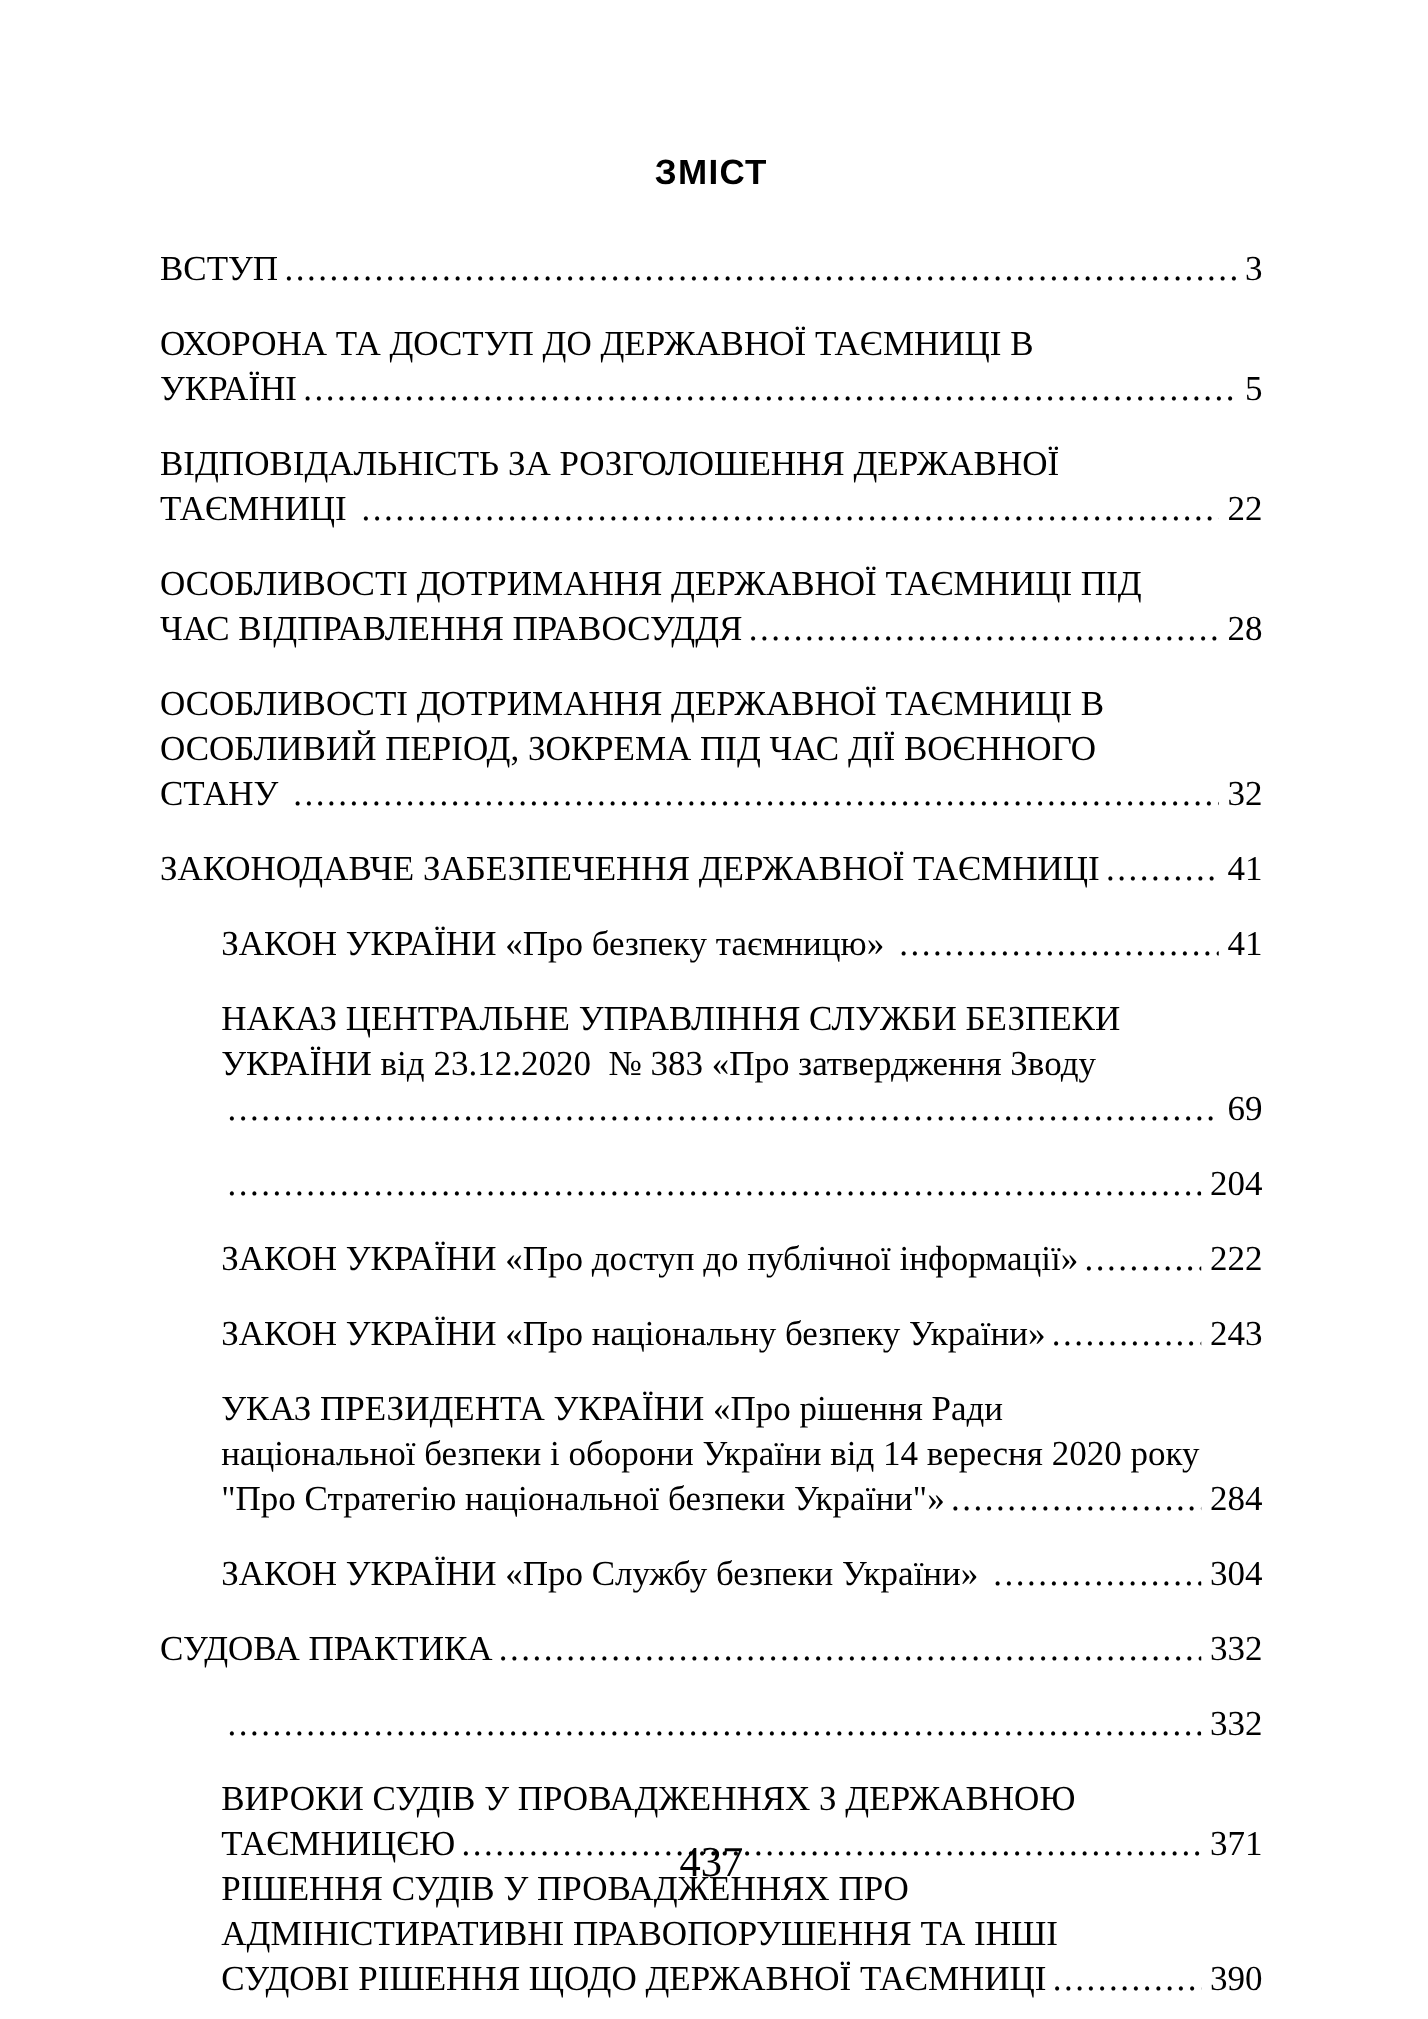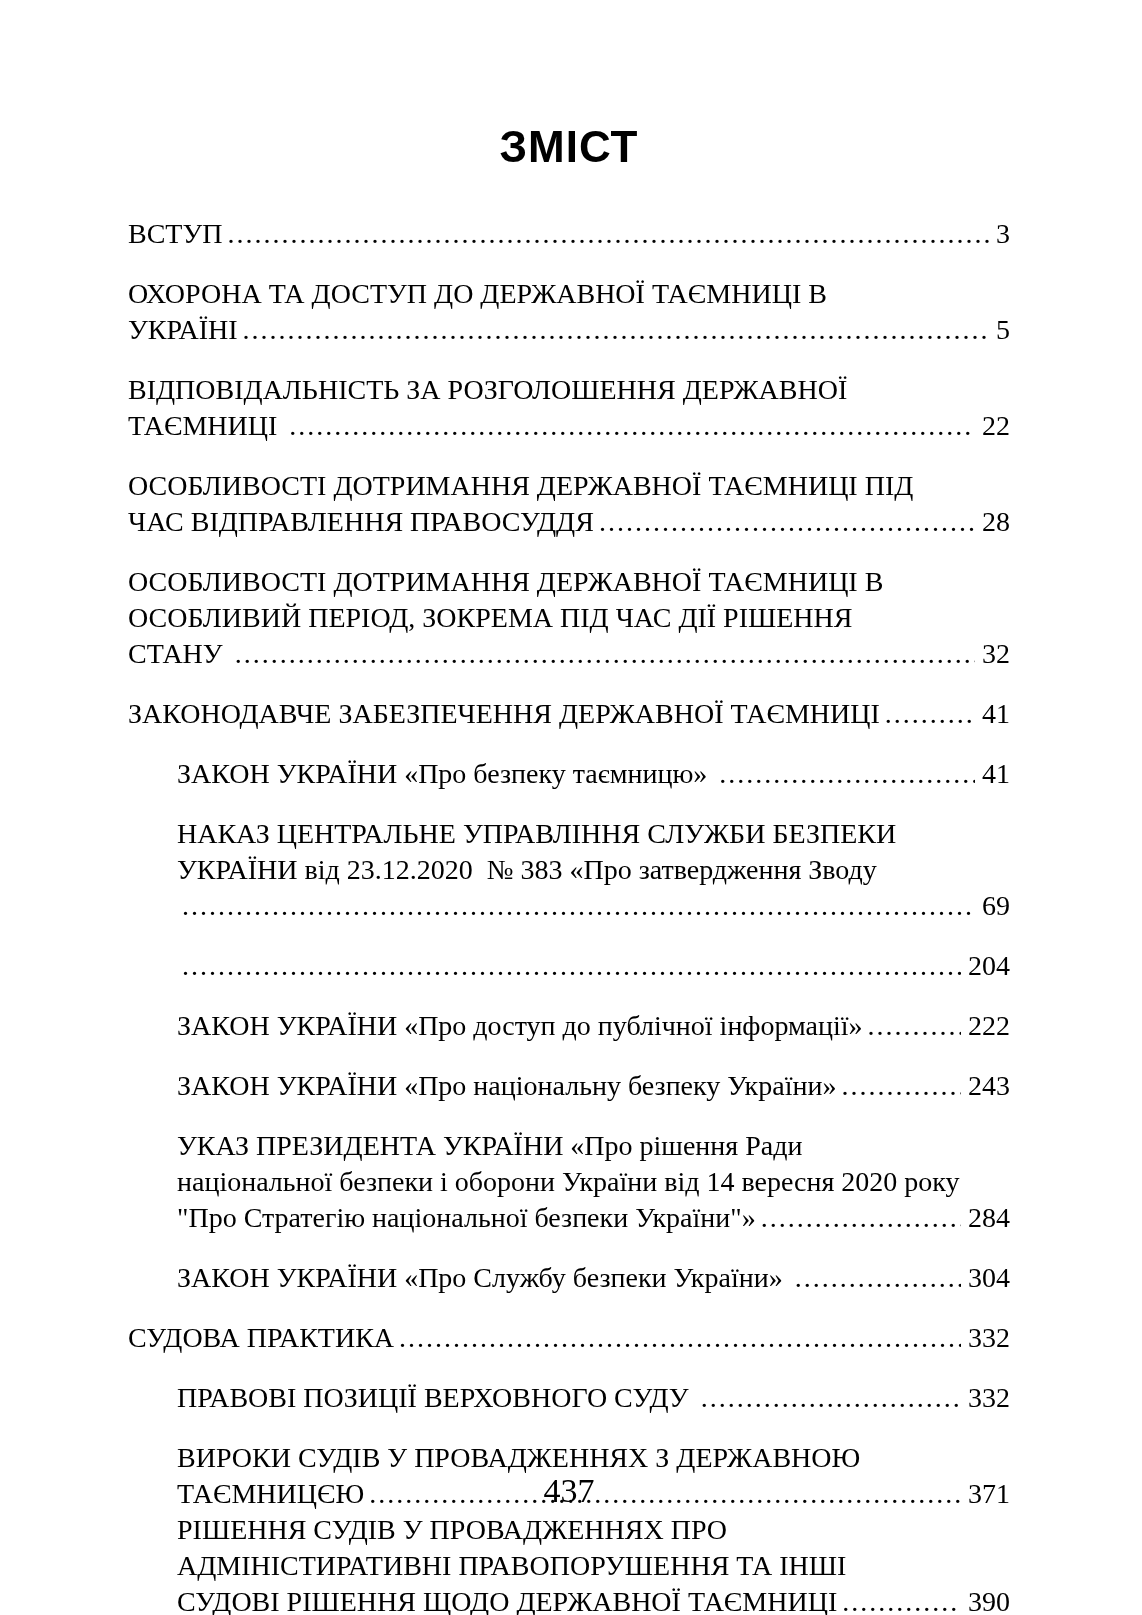--- a/index.html
+++ b/index.html
@@ -15,21 +15,21 @@
     color: #000000;
     font-family: "Liberation Serif", "DejaVu Serif", serif;
     font-size: 28px;
     overflow: hidden;
     box-sizing: border-box;
     padding: 122px 132px 0 128px;
   }
   .doc-title {
     font-family: "Liberation Sans", "DejaVu Sans", sans-serif;
     font-weight: 700;
-    font-size: 44px;
+    font-size: 28px;
     letter-spacing: 1px;
     text-align: center;
     margin: 0 0 44px 0;
   }
   .toc {
     width: 100%;
   }
   .toc-entry {
     margin-top: 24px;
     line-height: 36px;
@@ -115,21 +115,21 @@
     <div class="toc-line">ОСОБЛИВОСТІ ДОТРИМАННЯ ДЕРЖАВНОЇ ТАЄМНИЦІ ПІД</div>
         <div class="toc-lastline">
       <span class="toc-text">ЧАС ВІДПРАВЛЕННЯ ПРАВОСУДДЯ</span>
       <span class="leader"></span>
       <span class="toc-page">28</span>
     </div>
   </div>
 
   <div class="toc-entry level-0">
     <div class="toc-line">ОСОБЛИВОСТІ ДОТРИМАННЯ ДЕРЖАВНОЇ ТАЄМНИЦІ В</div>
-        <div class="toc-line">ОСОБЛИВИЙ ПЕРІОД, ЗОКРЕМА ПІД ЧАС ДІЇ РІШЕННЯ</div>
+        <div class="toc-line">ОСОБЛИВИЙ ПЕРІОД, ЗОКРЕМА ПІД ЧАС ДІЇ ВОЄННОГО</div>
         <div class="toc-lastline">
       <span class="toc-text">СТАНУ </span>
       <span class="leader"></span>
       <span class="toc-page">32</span>
     </div>
   </div>
 
   <div class="toc-entry level-0">
     <div class="toc-lastline">
       <span class="toc-text">ЗАКОНОДАВЧЕ ЗАБЕЗПЕЧЕННЯ ДЕРЖАВНОЇ ТАЄМНИЦІ</span>
@@ -199,21 +199,20 @@
   <div class="toc-entry level-0">
     <div class="toc-lastline">
       <span class="toc-text">СУДОВА ПРАКТИКА</span>
       <span class="leader"></span>
       <span class="toc-page">332</span>
     </div>
   </div>
 
   <div class="toc-entry level-1">
     <div class="toc-lastline">
-      <span class="toc-text">ПРАВОВІ ПОЗИЦІЇ ВЕРХОВНОГО СУДУ </span>
       <span class="leader"></span>
       <span class="toc-page">332</span>
     </div>
   </div>
 
   <div class="toc-entry level-1">
     <div class="toc-line">ВИРОКИ СУДІВ У ПРОВАДЖЕННЯХ З ДЕРЖАВНОЮ</div>
         <div class="toc-lastline">
       <span class="toc-text">ТАЄМНИЦЄЮ</span>
       <span class="leader"></span>

